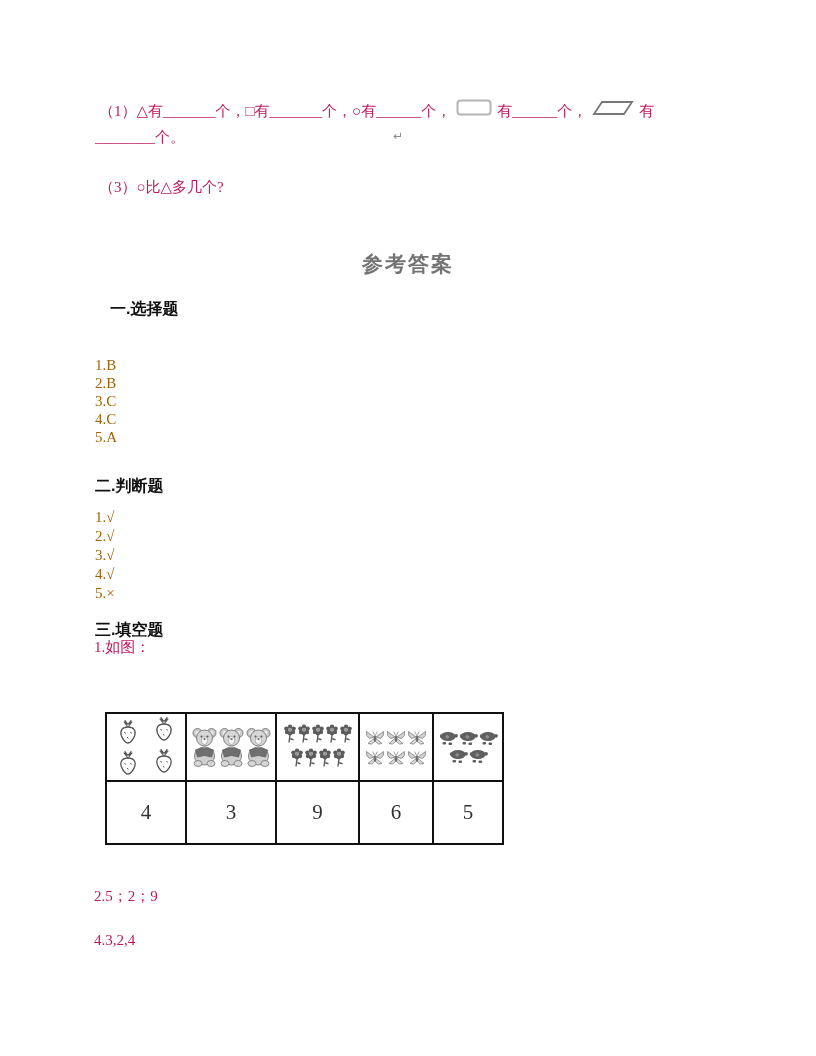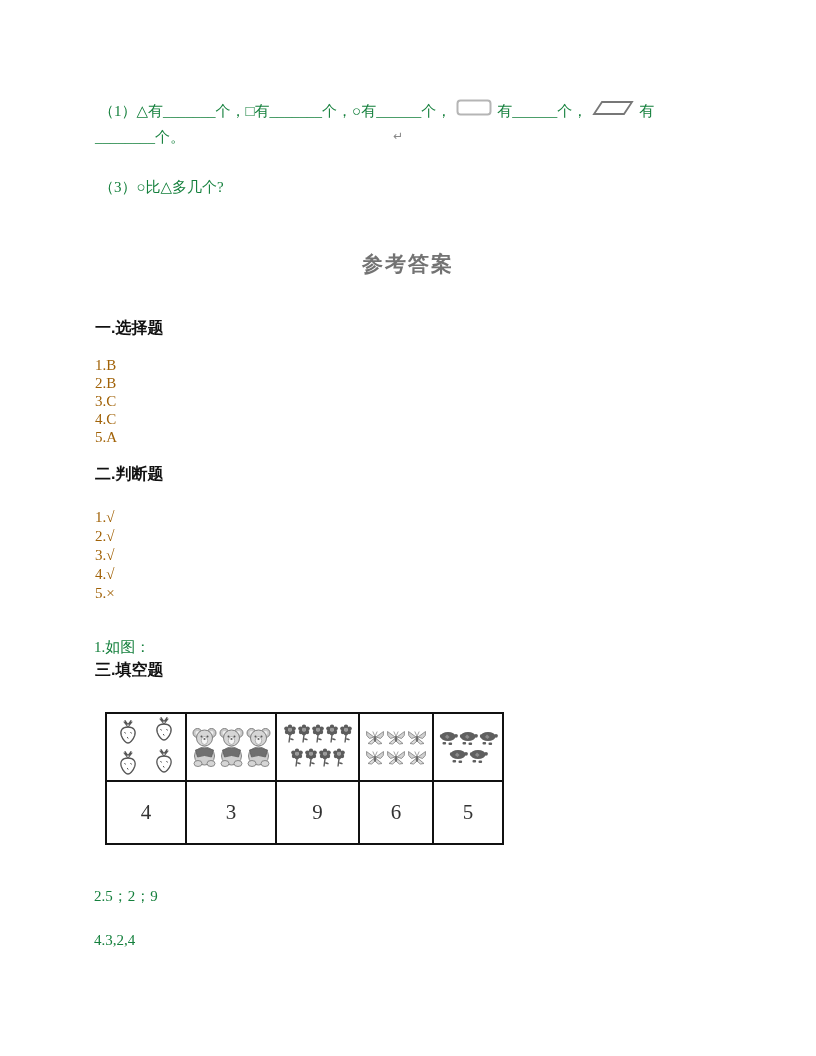--- a/index.html
+++ b/index.html
@@ -6,21 +6,21 @@
   html, body { background: #ffffff; }
   body {
     width: 816px; height: 1056px;
     font-family: "Liberation Serif", "DejaVu Serif", serif;
     color: #222;
     position: relative;
     overflow: hidden;
   }
   .sheet { position: absolute; inset: 0; background: #fff; }
 
-  .line { position: absolute; font-size: 15px; line-height: 22px; white-space: nowrap; color: #15803d; }
+  .line { position: absolute; font-size: 15px; line-height: 22px; white-space: nowrap; color: #be185d; }
 
   
   .q-line1 { left: 99px; top: 99px; display: flex; align-items: center; }
   .q-line2 { left: 95px; top: 126px; }
   .pilcrow { position: absolute; left: 393px; top: 129px; font-size: 12px; color: #888;
              font-family: "DejaVu Sans", sans-serif; }
   .q-item2 { left: 99px; top: 152px; }
   .q-item3 { left: 99px; top: 176px; text-align: right; }
   .q-item4 { left: 99px; top: 200px; }
 
@@ -31,23 +31,23 @@
     position: absolute; left: 0; top: 250px; width: 100%;
     text-align: center; font-size: 21px; font-weight: bold; letter-spacing: 2px;
     font-family: "Liberation Sans", "DejaVu Sans", sans-serif; color: #737373;
   }
 
   .section-heading {
     position: absolute; left: 95px;
     font-size: 16px; font-weight: bold; color: #111;
     font-family: "Liberation Sans", "DejaVu Sans", sans-serif;
   }
-  .heading-1 { top: 318px; }
-  .heading-2 { top: 464px; }
-  .heading-3 { top: 620px; margin-top: 40px; }
+  .heading-1 { top: 299px; margin-left: 15px; }
+  .heading-2 { top: 476px; }
+  .heading-3 { top: 620px; }
 
   .answers-list { position: absolute; left: 95px; font-size: 15px; color: #a16207; }
   .answers-choice { top: 356px; }
   .answers-choice .ans-line { height: 18px; line-height: 18px; }
   .answers-judge { top: 508px; }
   .answers-judge .ans-line { height: 19px; line-height: 19px; }
 
   .fig-label { left: 94px; top: 636px; }
 
   

